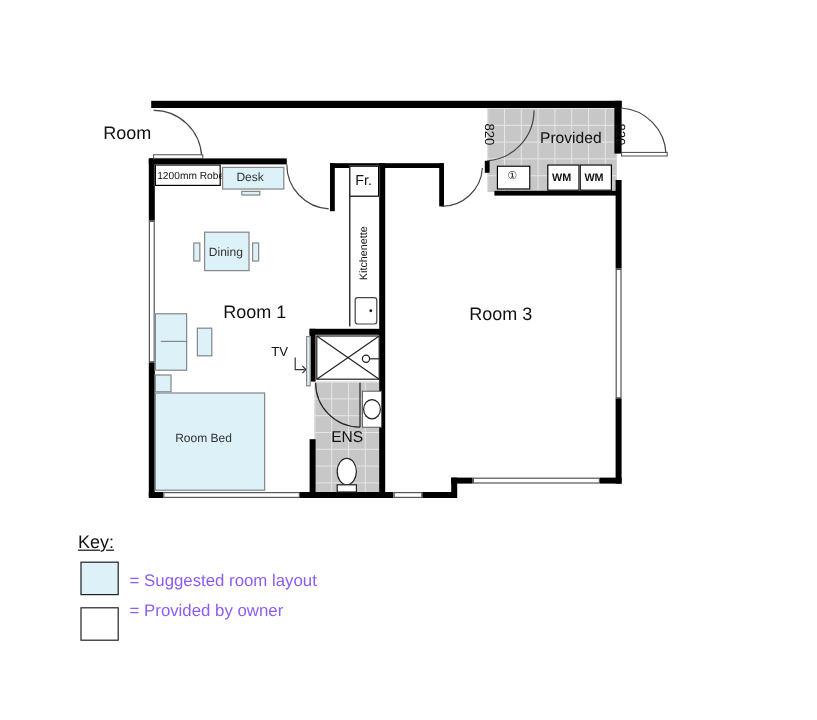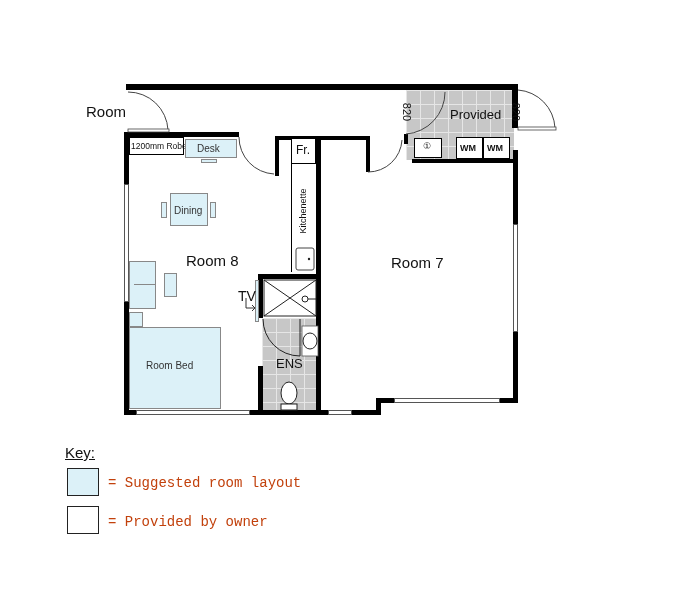--- a/index.html
+++ b/index.html
@@ -14,21 +14,21 @@
   .tile { position: absolute;
           background-color: #c7c7c7;
           background-image:
             linear-gradient(#e6e6e6 1px, transparent 1px),
             linear-gradient(90deg, #e6e6e6 1px, transparent 1px);
           background-size: 14px 14px; }
   .window { position: absolute; background: #fff; border: 1px solid #555; box-sizing: border-box; }
   .box { position: absolute; background: #fff; border: 1.5px solid #000; box-sizing: border-box; }
   svg { position: absolute; left: 0; top: 0; overflow: visible; }
   .key-swatch { position: absolute; width: 32px; height: 28px; border: 1px solid #222; box-sizing: border-box; }
-  .key-text { position: absolute; font-size: 14px; color: #c2410c; white-space: nowrap; font-family: Liberation Mono, monospace; }
+  .key-text { position: absolute; font-size: 14px; color: #8b5cf6; white-space: nowrap; }
 </style>
 </head>
 <body>
 
 <div class="abs" style="left:0;top:0;width:681px;height:430px;">
 
   <div class="tile" style="left:406px;top:90px;width:108px;height:70px;"></div>
   <div class="tile" style="left:262px;top:318px;width:58px;height:96px;"></div>
 
   <div class="wall" style="left:126px;top:84px;width:392px;height:6px;"></div>
@@ -122,43 +122,43 @@
   <div class="furn-text" style="left:174px;top:205px;">Dining</div>
   <div class="furn" style="left:161px;top:202px;width:6px;height:16px;"></div>
   <div class="furn" style="left:210px;top:202px;width:6px;height:16px;"></div>
 
   <div class="furn" style="left:129px;top:261px;width:27px;height:48px;"></div>
   <div class="thin" style="left:134px;top:284px;width:22px;height:1px;background:#888;"></div>
   <div class="furn" style="left:164px;top:273px;width:13px;height:24px;"></div>
   <div class="furn" style="left:129px;top:312px;width:14px;height:15px;"></div>
 
   <div class="furn" style="left:255px;top:280px;width:4px;height:42px;"></div>
-  <div class="label" style="left:238px;top:288px;font-size:14px;">TV</div>
+  <div class="label" style="left:226px;top:288px;font-size:11px;">TV</div>
 
   <div class="furn" style="left:129px;top:327px;width:92px;height:82px;"></div>
   <div class="furn-text" style="left:146px;top:360px;font-size:10px;">Room Bed</div>
 
   <div class="box" style="left:414px;top:138px;width:28px;height:20px;"></div>
   <div class="label" style="left:423px;top:141px;font-size:9px;">①</div>
   <div class="box" style="left:456px;top:137px;width:27px;height:22px;border-width:1px;"></div>
   <div class="label" style="left:460px;top:143px;font-size:9px;font-weight:bold;">WM</div>
   <div class="box" style="left:483px;top:137px;width:27px;height:22px;border-width:1px;"></div>
   <div class="label" style="left:487px;top:143px;font-size:9px;font-weight:bold;">WM</div>
 
   <div class="label" style="left:398px;top:106px;font-size:11px;transform:rotate(90deg);transform-origin:center;">820</div>
   <div class="label" style="left:507px;top:106px;font-size:11px;transform:rotate(90deg);transform-origin:center;">820</div>
 
   <div class="label" style="left:86px;top:103px;font-size:15px;">Room</div>
-  <div class="label" style="left:186px;top:252px;font-size:15px;">Room 8</div>
-  <div class="label" style="left:391px;top:254px;font-size:15px;">Room 7</div>
+  <div class="label" style="left:186px;top:252px;font-size:15px;">Room 1</div>
+  <div class="label" style="left:391px;top:254px;font-size:15px;">Room 3</div>
   <div class="label" style="left:450px;top:107px;font-size:13px;">Provided</div>
   <div class="label" style="left:276px;top:356px;font-size:13px;">ENS</div>
 </div>
 
 <div class="abs" style="left:0;top:430px;width:681px;height:170px;">
   <div class="label" style="left:65px;top:14px;font-size:15px;text-decoration:underline;">Key:</div>
 
   <div class="key-swatch" style="left:67px;top:38px;background:#dcf1f8;"></div>
   <div class="key-text" style="left:108px;top:45px;">= Suggested room layout</div>
 
   <div class="key-swatch" style="left:67px;top:76px;background:#ffffff;"></div>
-  <div class="key-text" style="left:108px;top:84px;">= Provided by owner</div>
+  <div class="key-text" style="left:108px;top:70px;">= Provided by owner</div>
 </div>
 
 </body></html>

